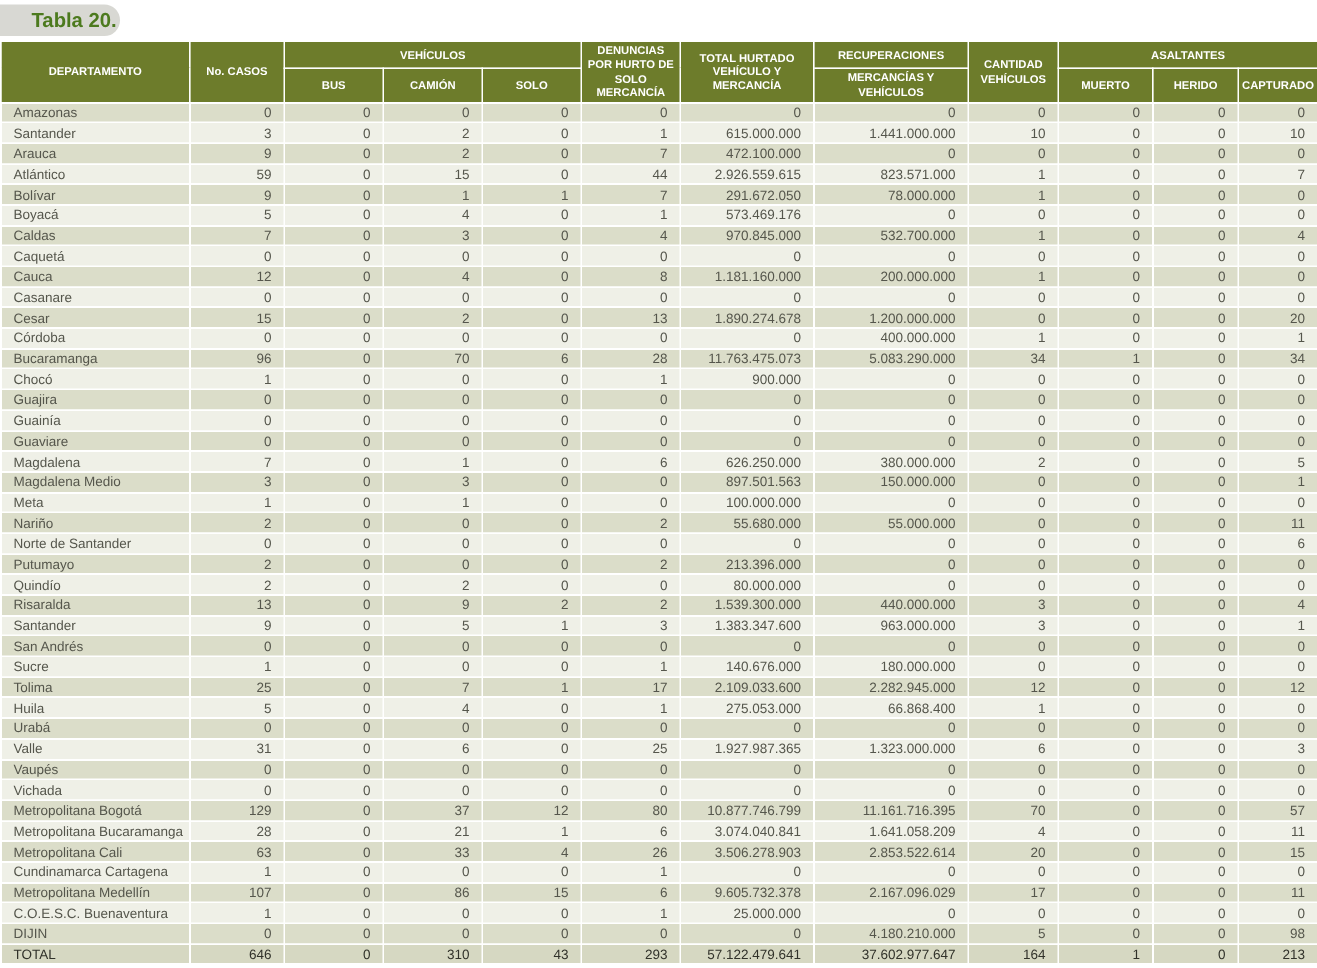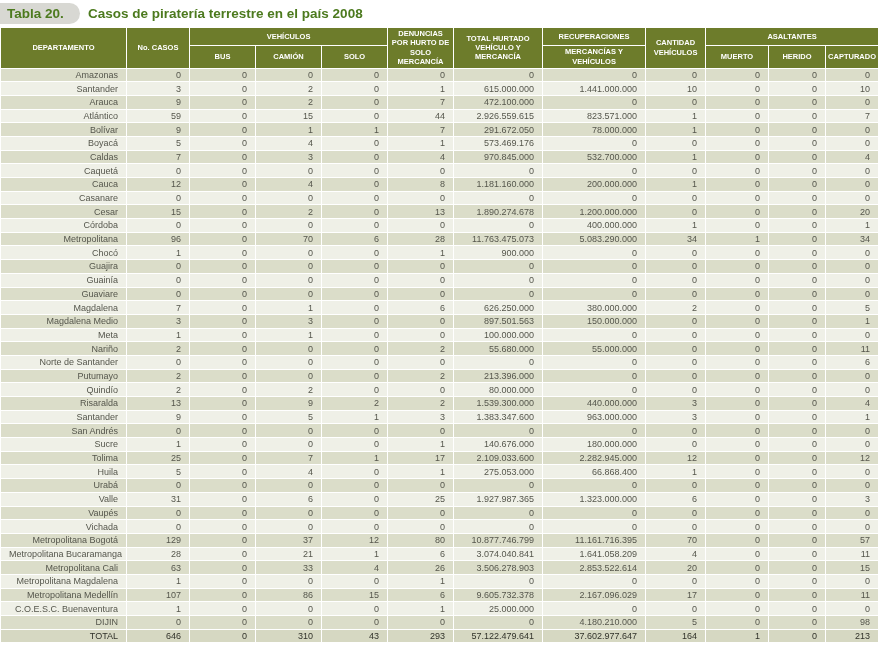--- a/index.html
+++ b/index.html
@@ -10,21 +10,21 @@
     --row_odd:#dbddc9; --row_even:#eff0e7; --total_bg:#d6d8c2;
     --body_text:#55564c; --total_text:#31322a;
     --title_green:#4c7a1e; --pill_gray:#d8d8d3;
   }
   .title-bar { position:relative; height:24px; margin-top:2px; }
   .title-pill {
     position:absolute; left:0; top:1px; width:80px; height:21px;
     background:var(--pill_gray); border-radius:0 11px 11px 0;
   }
   .title-tag {
-    display:block; padding-left:7px; font-size:13.5px; font-weight:bold;
+    display:block; padding-left:21px; font-size:13.5px; font-weight:bold;
     color:var(--title_green); line-height:21px; white-space:nowrap;
   }
   .title-text {
     position:absolute; left:88px; top:1px; font-size:13.5px; font-weight:bold;
     color:var(--title_green); line-height:21px; white-space:nowrap;
   }
   table.data-table {
     width:878px; table-layout:fixed; border-collapse:collapse; margin-top:1px;
   }
   thead th {
@@ -32,35 +32,34 @@
     font-size:7.5px; font-weight:bold; text-align:center; vertical-align:middle;
     border:1px solid #ffffff; padding:1px 2px; line-height:1.25;
   }
   thead tr.group-row th { height:14px; }
   thead tr.sub-row th { height:18px; }
   tbody td {
     font-size:9px; color:var(--body_text); height:12.7px;
     border:1px solid #ffffff; padding:0 8px; white-space:nowrap;
     overflow:hidden; text-align:right; vertical-align:middle;
   }
-  tbody td.dept { text-align:right; }
+  tbody td.dept { text-align:left; }
   tbody tr.odd td { background:var(--row_odd); }
   tbody tr.even td { background:var(--row_even); }
   tbody tr.total td {
     background:var(--total_bg); font-weight:normal; color:var(--total_text);
   }
 </style>
 </head>
 <body style="--header_bg: #6d7c2b; --header_text: #ffffff; --row_odd: #dbddc9; --row_even: #eff0e7; --total_bg: #d6d8c2; --body_text: #55564c; --total_text: #31322a; --title_green: #4c7a1e; --pill_gray: #d8d8d3;">
 
 <div class="title-bar">
   <div class="title-pill">
     <span class="title-tag">Tabla 20.</span>
   </div>
-  <span class="title-text">Casos de piratería terrestre en el país 2008</span>
 </div>
 
 <table class="data-table">
   <colgroup>
     <col style="width:126px">
       <col style="width:63px">
       <col style="width:66px">
     <col style="width:66px">
       <col style="width:66px">
       <col style="width:66px">
@@ -255,21 +254,21 @@
         <td>0</td>
         <td>0</td>
         <td>0</td>
         <td>400.000.000</td>
         <td>1</td>
         <td>0</td>
         <td>0</td>
         <td>1</td>
       </tr>
       <tr class="odd">
-        <td class="dept">Metropolitana</td>
+        <td class="dept">Bucaramanga</td>
         <td>96</td>
         <td>0</td>
         <td>70</td>
         <td>6</td>
         <td>28</td>
         <td>11.763.475.073</td>
         <td>5.083.290.000</td>
         <td>34</td>
         <td>1</td>
         <td>0</td>
@@ -605,21 +604,21 @@
         <td>4</td>
         <td>26</td>
         <td>3.506.278.903</td>
         <td>2.853.522.614</td>
         <td>20</td>
         <td>0</td>
         <td>0</td>
         <td>15</td>
       </tr>
       <tr class="even">
-        <td class="dept">Metropolitana Magdalena</td>
+        <td class="dept">Cundinamarca Cartagena</td>
         <td>1</td>
         <td>0</td>
         <td>0</td>
         <td>0</td>
         <td>1</td>
         <td>0</td>
         <td>0</td>
         <td>0</td>
         <td>0</td>
         <td>0</td>

